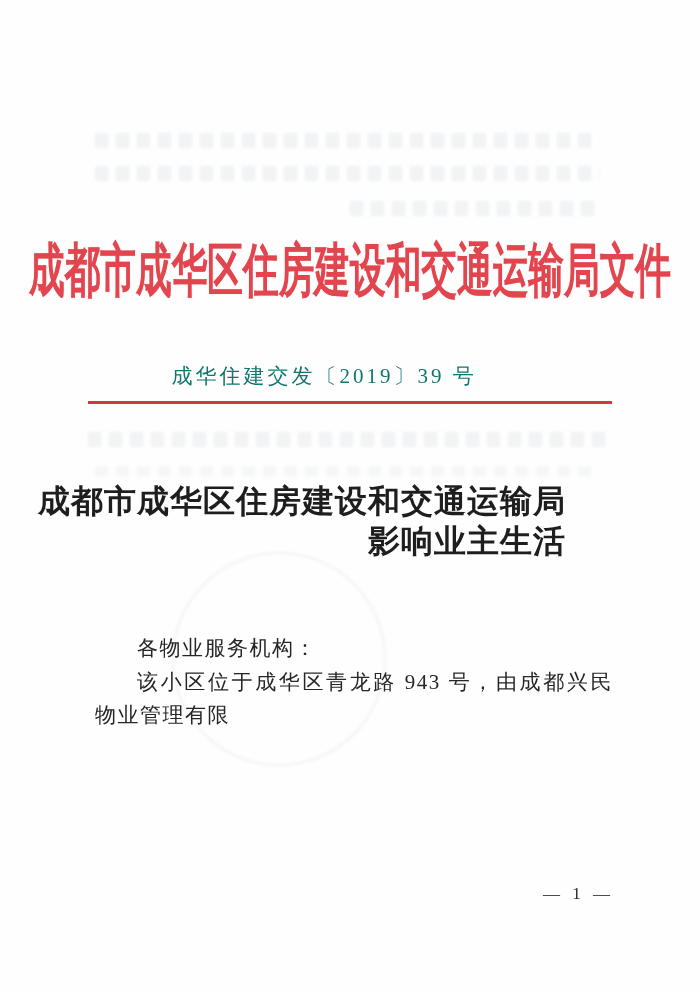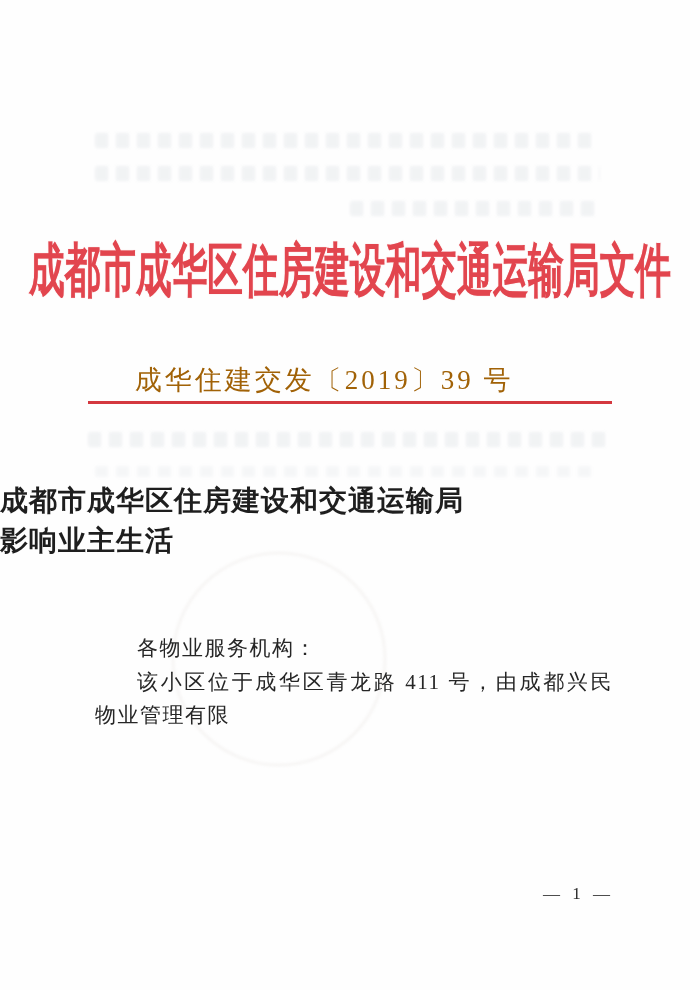--- a/index.html
+++ b/index.html
@@ -62,42 +62,42 @@
     font-family: "Liberation Serif", "DejaVu Serif", serif;
     text-shadow: 0 0 1px rgba(226,69,78,0.55);
   }
 
   .doc-number {
     position: absolute;
     top: 362px;
     left: 0;
     width: 648px;
     text-align: center;
-    font-size: 27px;
-    color: #a16207;
+    font-size: 21px;
+    color: #0f766e;
     letter-spacing: 3px;
   }
 
   .red-rule {
     position: absolute;
     top: 401px;
     left: 88px;
     width: 524px;
     height: 3px;
     background: #d4383f;
   }
 
   
   .doc-title {
     position: absolute;
     top: 481px;
     left: 0;
     width: 566px;
-    text-align: left;
-    font-size: 28px;
+    text-align: right;
+    font-size: 32px;
     font-weight: bold;
     color: #1e1e1e;
     line-height: 40px;
     letter-spacing: 1px;
   }
 
   
   .body-text {
     position: absolute;
     top: 632px;
@@ -148,18 +148,18 @@
 
   <div class="red-rule"></div>
 
   <div class="doc-title">
     <div>成都市成华区住房建设和交通运输局</div>
     <div>影响业主生活</div>
   </div>
 
   <div class="body-text">
     <p class="salutation">各物业服务机构：</p>
-    <p>该小区位于成华区青龙路 411 号，由成都兴民物业管理有限</p>
+    <p>该小区位于成华区青龙路 943 号，由成都兴民物业管理有限</p>
   </div>
 
   <div class="page-number">— 1 —</div>
 
 </div>
 
 </body></html>

